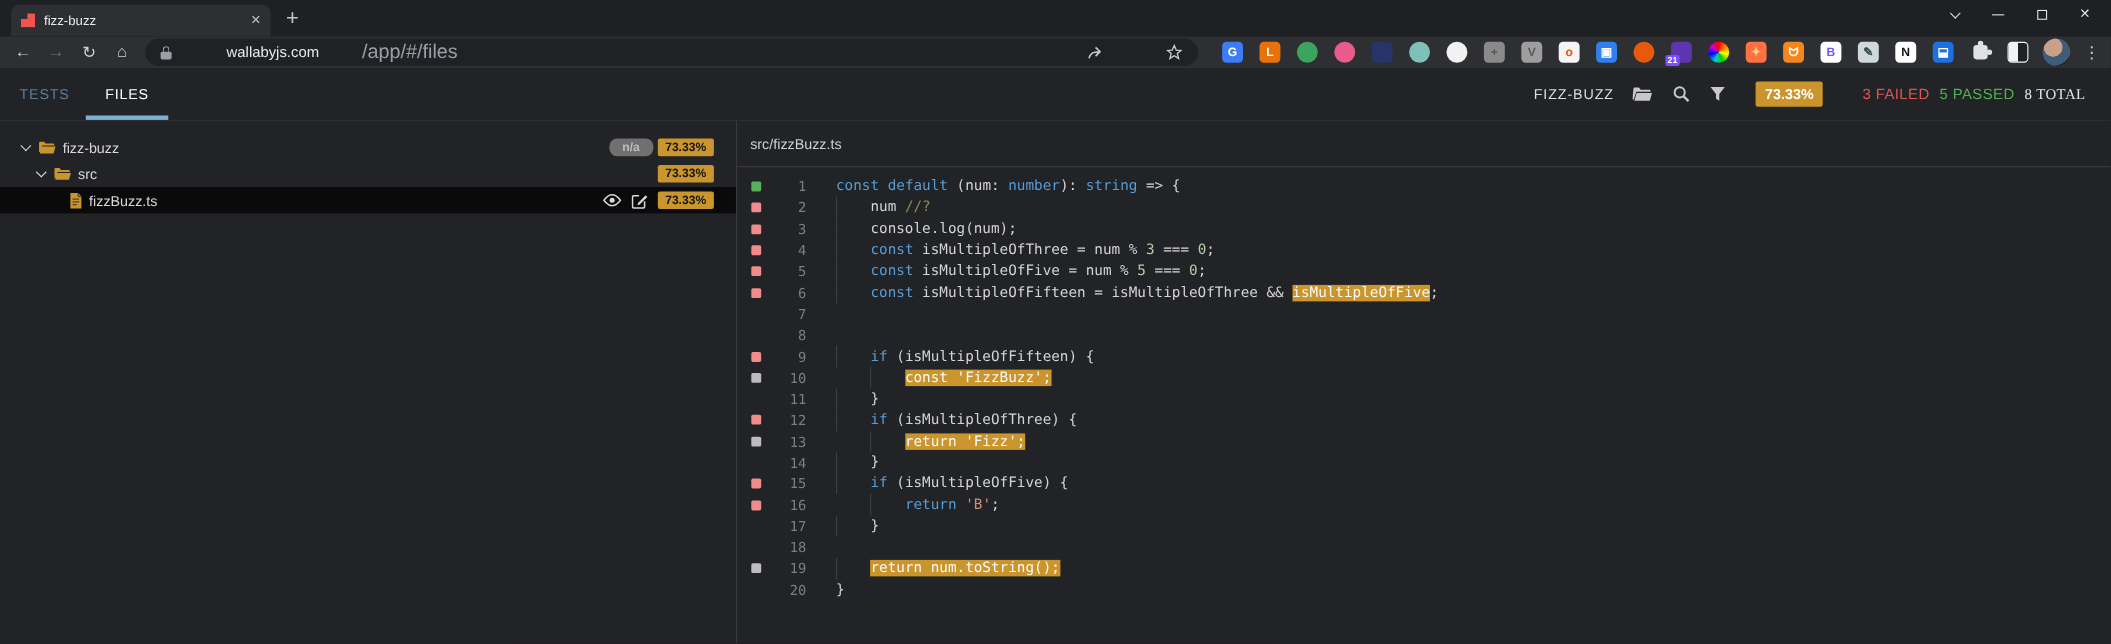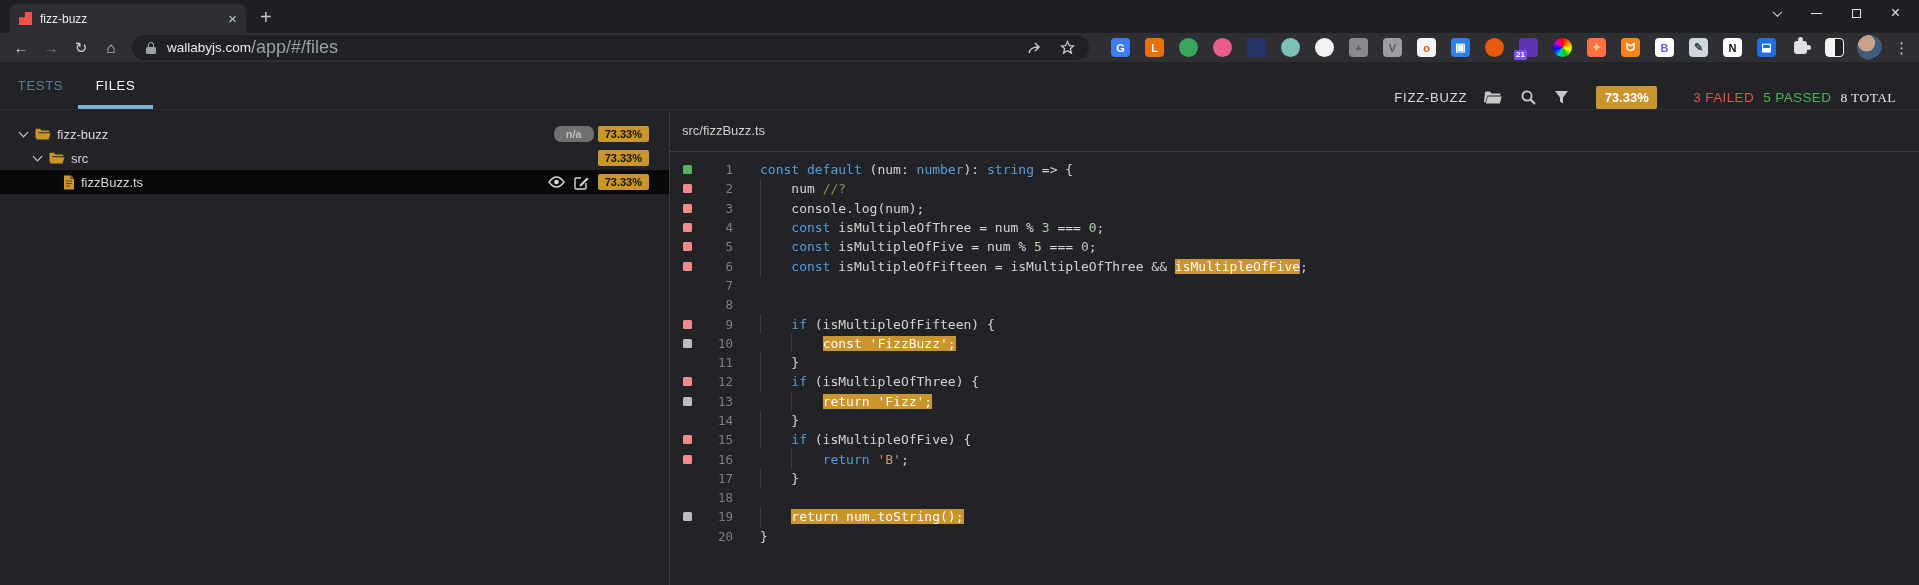--- a/index.html
+++ b/index.html
@@ -23,21 +23,21 @@
   .chev { width:7px; height:7px; border-right:1.6px solid #dfe1e5; border-bottom:1.6px solid #dfe1e5;
           transform:rotate(45deg) translate(-1px,-1px); }
   .wc-min { width:11px; border-top:1.6px solid #dfe1e5; }
   .wc-max { width:9px; height:9px; border:1.3px solid #dfe1e5; }
   .wc-close { color:#dfe1e5; font-size:16px; line-height:1; }
 
   .navbar { height:29px; background:#2d2f33; display:flex; align-items:center; padding:0 6px; }
   .navbtn { width:30px; text-align:center; color:#cdd1d6; font-size:15px; flex:none; }
   .navbtn.dim { color:#6f7378; }
   .urlpill { height:25px; width:984px; background:#202124; border-radius:13px; margin-left:6px;
-             display:flex; align-items:center; padding:0 14px; }
+             display:flex; align-items:center; padding:0 14px;gap:39px; }
   .lockwrap { position:relative; width:10px; height:12px; margin-right:11px; flex:none; }
   .lock-body { position:absolute; bottom:0; left:0; width:10px; height:7px; background:#9aa0a6; border-radius:1.5px; }
   .lock-arc { position:absolute; top:0; left:2px; width:6px; height:7px; border:1.6px solid #9aa0a6;
               border-bottom:none; border-radius:4px 4px 0 0; }
   .url-domain { color:#e8eaed; font-size:13.5px; }
   .url-path { color:#9aa0a6; font-size:18px; }
   .pill-ic { margin-left:auto; }
   .pill-ic2 { margin-left:18px; }
   .extrow { display:flex; align-items:center; gap:15px; margin-left:22px; }
   .ext { width:19px; height:19px; border-radius:4px; display:flex; align-items:center; justify-content:center;
@@ -49,21 +49,21 @@
   .ext.puzzle::after { content:""; position:absolute; right:-4px; top:4px; width:5px; height:5px; border-radius:50%; background:#dfe1e5; }
   .ext.half { background:linear-gradient(90deg,#f1f3f4 50%,#202124 50%); border:1px solid #f1f3f4; }
   .extbadge { position:absolute; left:-5px; bottom:-3px; background:#7C4DFF; color:#fff; font-size:8px;
               font-style:normal; font-weight:bold; padding:0 2px; border-radius:2px; line-height:10px; }
   .avatar { width:25px; height:25px; border-radius:50%; margin-left:13px; flex:none;
             background:radial-gradient(circle at 38% 32%, #c9a189 0 36%, #3f5d7a 38% 72%, #202124 74%); }
   .kebab { color:#cdd1d6; font-size:15px; margin-left:12px; margin-right:4px; }
 
   
   .app-toolbar { height:48px; background:#222326; border-bottom:1px solid #2c2d30;
-                 display:flex; align-items:flex-end; }
+                 display:flex; align-items:center; }
   .vtabs { display:flex; height:100%; margin-left:3px; }
   .vtab { width:75px; display:flex; align-items:center; justify-content:center; font-size:13px;
           letter-spacing:.7px; color:#5e7c99; position:relative; }
   .vtab.active { color:#ffffff; }
   .vtab.active::after { content:""; position:absolute; bottom:0; left:0; right:0; height:4px; background:#7fafd4; }
   .toolbar-right { margin-left:auto; display:flex; align-items:center; padding-right:23px; gap:17px; }
   .project { color:#dcdcdc; font-size:13px; letter-spacing:.8px; }
   .tb-ic { flex:none; display:flex; }
   .cov-badge { background:#C9952C; color:#fff; font-size:13px; font-weight:bold; width:61px; height:23px;
                display:flex; align-items:center; justify-content:center; border-radius:2px; margin:0 10px; }

